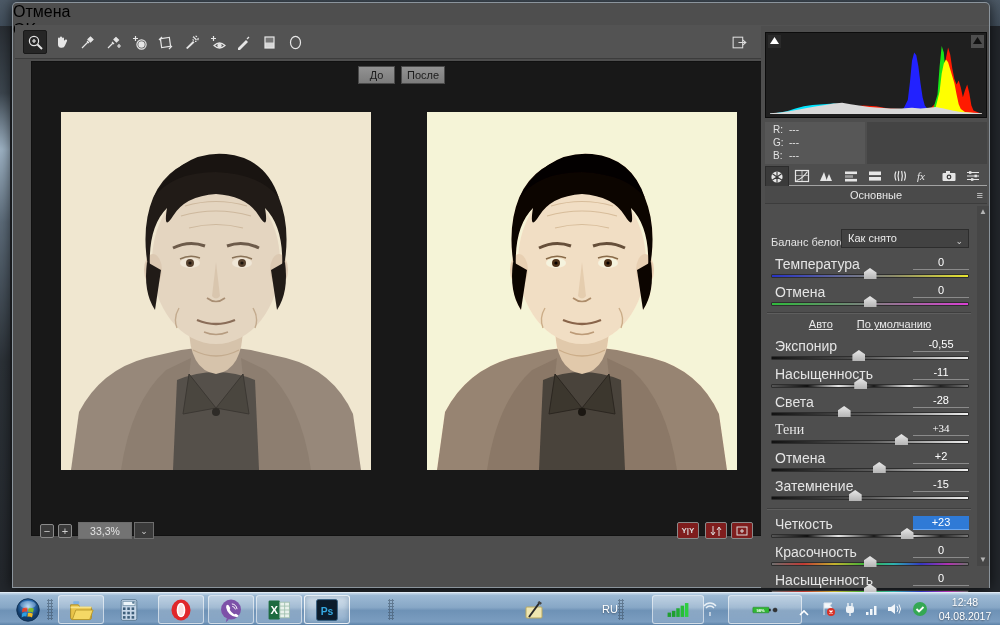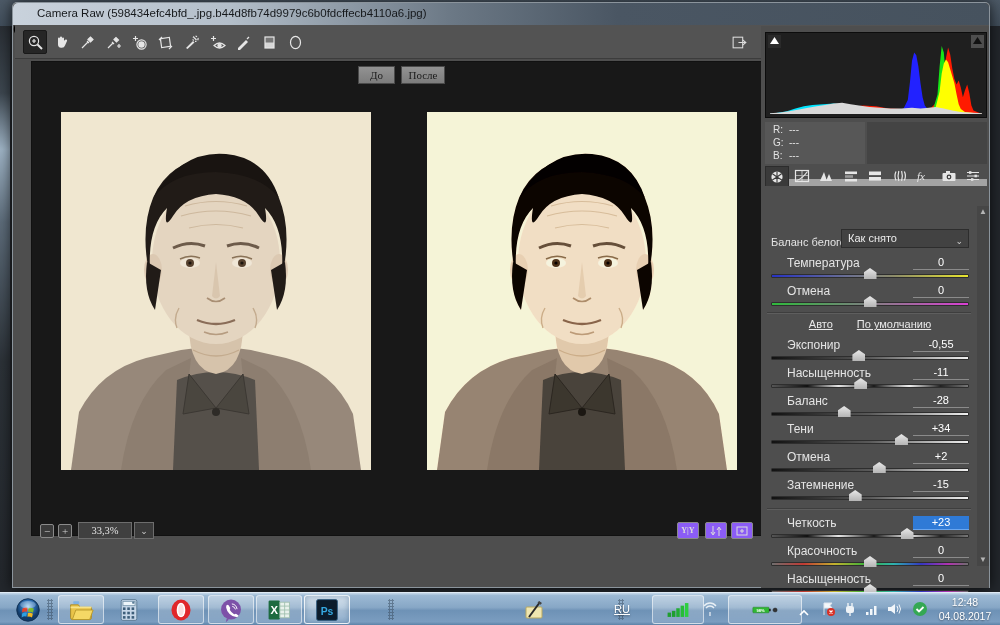--- a/index.html
+++ b/index.html
@@ -23,79 +23,79 @@
   #title-text { left:24px; top:4px; font-size:11.5px; color:#16191c; white-space:nowrap; }
 
   
   #toolbar { left:2px; top:22px; width:974px; height:34px; background:#535353; border-bottom:1px solid #3c3c3c; }
   .tool { position:absolute; top:5px; width:24px; height:24px; display:flex; align-items:center; justify-content:center; border:1px solid transparent; }
   .tool.active { background:#262626; border-color:#191919; border-radius:2px; }
   .tool svg { width:17px; height:17px; }
   #pref-tool { left:712px; }
 
   
-  #preview { left:18px; top:58px; width:737px; height:475px; background:#181818; border:1px solid #111;font-family:Liberation Serif, serif; }
+  #preview { left:18px; top:58px; width:737px; height:475px; background:#181818; border:1px solid #111; }
   .ba-btn { position:absolute; top:4px; height:18px; background:linear-gradient(180deg,#929292,#7c7c7c);
     border:1px solid #4a4a4a; color:#1c1c1c; font-size:11px; text-align:center; line-height:16px; }
   #btn-before { left:326px; width:37px; }
   #btn-after  { left:369px; width:44px; }
   .photo { position:absolute; top:50px; width:310px; height:358px; background:#efe6cf; }
   #photo-before { left:29px; }
   #photo-after  { left:395px; filter:contrast(1.22) brightness(.96) saturate(1.08); }
   .photo svg { width:100%; height:100%; display:block; }
 
   
   .zbox { position:absolute; top:462px; width:14px; height:14px; border:1px solid #8a8a8a; border-radius:2px;
     color:#cfcfcf; font-size:11px; line-height:12px; text-align:center; background:#3a3a3a; }
   #zoom-out { left:8px; } #zoom-in { left:26px; }
-  #zoom-level { left:46px; top:460px; width:54px; height:17px; background:#404040; border:1px solid #6d6d6d;
+  #zoom-level { left:46px; top:460px; width:54px; height:17px; background:#737373; border:1px solid #6d6d6d;
     color:#e3e3e3; font-size:10.5px; text-align:center; line-height:16px; }
   #zoom-dd { left:102px; top:460px; width:20px; height:17px; background:#3a3a3a; border:1px solid #6d6d6d;
     color:#cfcfcf; font-size:9px; text-align:center; line-height:16px; }
   .pv-ico { position:absolute; top:460px; width:22px; height:17px; border:1px solid #8a8a8a; border-radius:2px;
-    color:#dadada; display:flex; align-items:center; justify-content:center; background:#8b5cf6; }
+    color:#dadada; display:flex; align-items:center; justify-content:center; background:#7f1d1d; }
   .pv-ico svg { width:16px; height:12px; }
   #pv-views { left:645px; font-size:8px; font-weight:bold; letter-spacing:0; }
   #pv-swap  { left:673px; }
   #pv-copy  { left:699px; }
   #pv-settings { left:727px; border:none; background:none; }
 
   
   #panel { left:748px; top:23px; width:228px; height:562px; background:#4e4e4e; }
   #histogram { left:4px; top:6px; width:222px; height:86px; background:#1f1f1f; border:1px solid #0c0c0c; }
   #histogram svg { position:absolute; left:0; top:0; width:100%; height:100%; }
   .clip-box { position:absolute; top:2px; width:13px; height:13px; background:#2a2a2a; }
   #clip-shadows { left:2px; } #clip-highlights { right:2px; background:#4e4e4e; }
   .clip-box svg { width:13px; height:13px; }
   #rgb-readout { left:4px; top:96px; width:100px; height:42px; background:#575757; padding:1px 8px; }
   .rgb-line { font-size:10px; color:#e2e2e2; line-height:13px; }
   .rgb-line span.lab { display:inline-block; width:16px; }
   #rgb-right { left:106px; top:96px; width:120px; height:42px; background:#444; }
 
   
-  #tabs { left:4px; top:140px; width:222px; height:20px; border-bottom:7px solid #a3a3a3; }
+  #tabs { left:4px; top:140px; width:222px; height:20px; border-bottom:1px solid #a3a3a3; }
   .tab { position:absolute; top:0; width:24px; height:20px; display:flex; align-items:center; justify-content:center; }
   .tab.active { background:#3a3a3a; border:1px solid #2c2c2c; border-bottom:none; }
   .tab svg { width:16px; height:14px; }
   #section-header { left:4px; top:160px; width:222px; height:18px; background:#4a4a4a; border-bottom:1px solid #3c3c3c; }
   #section-title { width:100%; text-align:center; color:#e8e8e8; font-size:11px; line-height:18px; }
   #section-menu-icon { right:4px; top:3px; color:#d5d5d5; font-size:11px; line-height:12px; }
 
   
   #panel-scrollbar { left:216px; top:180px; width:12px; height:360px; background:#464646; }
   .sb-arrow { position:absolute; left:0; width:12px; height:12px; color:#b5b5b5; font-size:8px; text-align:center; line-height:12px; }
   #content { left:4px; top:180px; width:210px; height:382px; }
   #wb-row { left:6px; top:26px; width:200px; }
   #wb-label { font-size:11px; color:#e4e4e4; display:inline-block; }
   #wb-select { position:absolute; left:70px; top:-3px; width:128px; height:19px; background:#424242; border:1px solid #2d2d2d;
     color:#ececec; font-size:11px; line-height:17px; padding-left:6px; }
   #wb-chevron { position:absolute; right:5px; top:3px; font-size:9px; color:#cfcfcf; }
 
   .slider-row { position:absolute; left:6px; width:200px; height:28px; }
-  .sl-label { position:absolute; left:16px; top:0; font-size:12px; color:#e4e4e4; }
+  .sl-label { position:absolute; left:4px; top:0; font-size:14px; color:#e4e4e4; }
   .sl-value { position:absolute; right:2px; top:0; min-width:56px; text-align:center; font-size:11px; color:#fff;
     border-bottom:1px solid #8b8b8b; padding:0 3px 1px; }
   .sl-value.selected { background:#2f7ad6; border-bottom-color:#6aa6ef; }
   .sl-track { position:absolute; left:0; top:18px; width:198px; height:4px; border:1px solid #2e2e2e; border-radius:1px; }
   .sl-handle { position:absolute; top:12px; width:13px; height:11px; background:linear-gradient(180deg,#e8e8e8,#b5b5b5);
     clip-path:polygon(50% 0,100% 42%,100% 100%,0 100%,0 42%); }
   .divider { position:absolute; left:2px; width:204px; height:2px; border-top:1px solid #3e3e3e; border-bottom:1px solid #5e5e5e; }
   .auto-links { position:absolute; left:0; width:210px; text-align:center; font-size:11px; }
   .auto-links a { color:#e9e9e9; text-decoration:underline; margin:0 12px; }
 
@@ -127,23 +127,20 @@
 <body>
 
 <div id="backdrop" class="abs">
   <div id="ps-menubar" class="abs">
     <div class="abs" style="left:380px; top:6px;" id="ghost-menus"><span class="ps-menu-item">Фильтр</span><span class="ps-menu-item">3D</span><span class="ps-menu-item">Просмотр</span><span class="ps-menu-item">Окно</span><span class="ps-menu-item">Справка</span></div>
   </div>
   <div id="left-glow" class="abs"></div>
 </div>
 
 <div id="dialog" class="abs">
-  <div id="titlebar" class="abs">
-    <div id="title-text" class="abs">Camera Raw (598434efc4bfd_.jpg.b44d8fb74d9979c6b0fdcffecb4110a6.jpg)</div>
-  </div>
 
   <div id="toolbar" class="abs">
     <div id="tools-holder">
         <div class="tool active" style="left: 8px;">
           <svg viewBox="0 0 17 17" fill="none" stroke="#e6e6e6" stroke-width="1.2">
             <circle cx="7" cy="7" r="4.6"></circle>
             <path d="M10.5 10.5 L15 15" stroke-width="2"></path>
             <path d="M5 7 h4 M7 5 v4"></path>
           </svg>
         </div>
@@ -434,20 +431,24 @@
         <div class="tab" style="left: 196px;">
           <svg viewBox="0 0 16 14" fill="none" stroke="#e6e6e6" stroke-width="1.2">
             <path d="M2 3.5 h12 M2 7 h12 M2 10.5 h12"></path>
             <rect x="4" y="2.2" width="2.4" height="2.6" fill="#e6e6e6" stroke="none"></rect>
             <rect x="9.5" y="5.7" width="2.4" height="2.6" fill="#e6e6e6" stroke="none"></rect>
             <rect x="6" y="9.2" width="2.4" height="2.6" fill="#e6e6e6" stroke="none"></rect>
           </svg>
         </div>
       </div>
 
+    <div id="section-header" class="abs">
+      <div id="section-title">Основные</div>
+      <div id="section-menu-icon" class="abs">≡</div>
+    </div>
 
     <div id="content" class="abs">
       <div id="wb-row" class="abs">
         <span id="wb-label">Баланс белого:</span>
         <div id="wb-select">
           <span>Как снято</span>
           <span id="wb-chevron">⌄</span>
         </div>
       </div>
       <div id="sliders-holder">
@@ -471,26 +472,26 @@
             <div class="sl-track" style="background:linear-gradient(90deg,#121212,#5a5a5a 50%,#f0f0f0)"></div>
             <div class="sl-handle" style="left:81.4px"></div>
           </div>
           <div class="slider-row" style="top: 160px;">
             <div class="sl-label">Насыщенность</div>
             <div class="sl-value">-11</div>
             <div class="sl-track" style="background:linear-gradient(90deg,#555,#111 18%,#e8e8e8 34%,#1a1a1a 52%,#f2f2f2 70%,#222 86%,#777)"></div>
             <div class="sl-handle" style="left:83.25px"></div>
           </div>
           <div class="slider-row" style="top: 188px;">
-            <div class="sl-label">Баланс</div>
+            <div class="sl-label">Света</div>
             <div class="sl-value">-28</div>
             <div class="sl-track" style="background:linear-gradient(90deg,#121212,#5a5a5a 50%,#f0f0f0)"></div>
             <div class="sl-handle" style="left:66.6px"></div>
           </div>
-          <div class="slider-row" style="top: 216px;">
+          <div class="slider-row" style="top: 216px; font-family: Liberation Serif, serif;">
             <div class="sl-label">Тени</div>
             <div class="sl-value">+34</div>
             <div class="sl-track" style="background:linear-gradient(90deg,#121212,#5a5a5a 50%,#f0f0f0)"></div>
             <div class="sl-handle" style="left:123.95px"></div>
           </div>
           <div class="slider-row" style="top: 244px;">
             <div class="sl-label">Отмена</div>
             <div class="sl-value">+2</div>
             <div class="sl-track" style="background:linear-gradient(90deg,#121212,#5a5a5a 50%,#f0f0f0)"></div>
             <div class="sl-handle" style="left:101.75000000000001px"></div>
@@ -613,21 +614,21 @@
   <div class="tb-divider" style="left:618px;"></div>
 
   <div class="tb-btn" style="left:514px; width:40px;">
     <svg viewBox="0 0 26 26">
         <rect x="5" y="10" width="16" height="11" rx="1" fill="#efe6b0" stroke="#b8a860"></rect>
         <path d="M8 20 L19 5" stroke="#2a2a2a" stroke-width="2"></path>
         <path d="M18 4 l3 2-1.5 1.8-3-2z" fill="#444"></path>
       </svg>
   </div>
 
-  <div id="lang-ru" class="tray-ico abs" style="right:370px;text-decoration:underline;">RU</div>
+  <div id="lang-ru" class="tray-ico abs" style="right:382px;">RU</div>
 
   <div class="tb-btn framed" style="left:652px; width:52px;">
     <svg viewBox="0 0 30 22">
       <rect x="3" y="14" width="4" height="5" fill="#1f9e2f"></rect>
         <rect x="8" y="12" width="4" height="7" fill="#1f9e2f"></rect>
       <rect x="13" y="9" width="4" height="10" fill="#22ad33"></rect>
         <rect x="18" y="6" width="4" height="13" fill="#26bd38"></rect>
       <rect x="23" y="3" width="4" height="16" fill="#2ccf40"></rect>
     </svg>
   </div>

